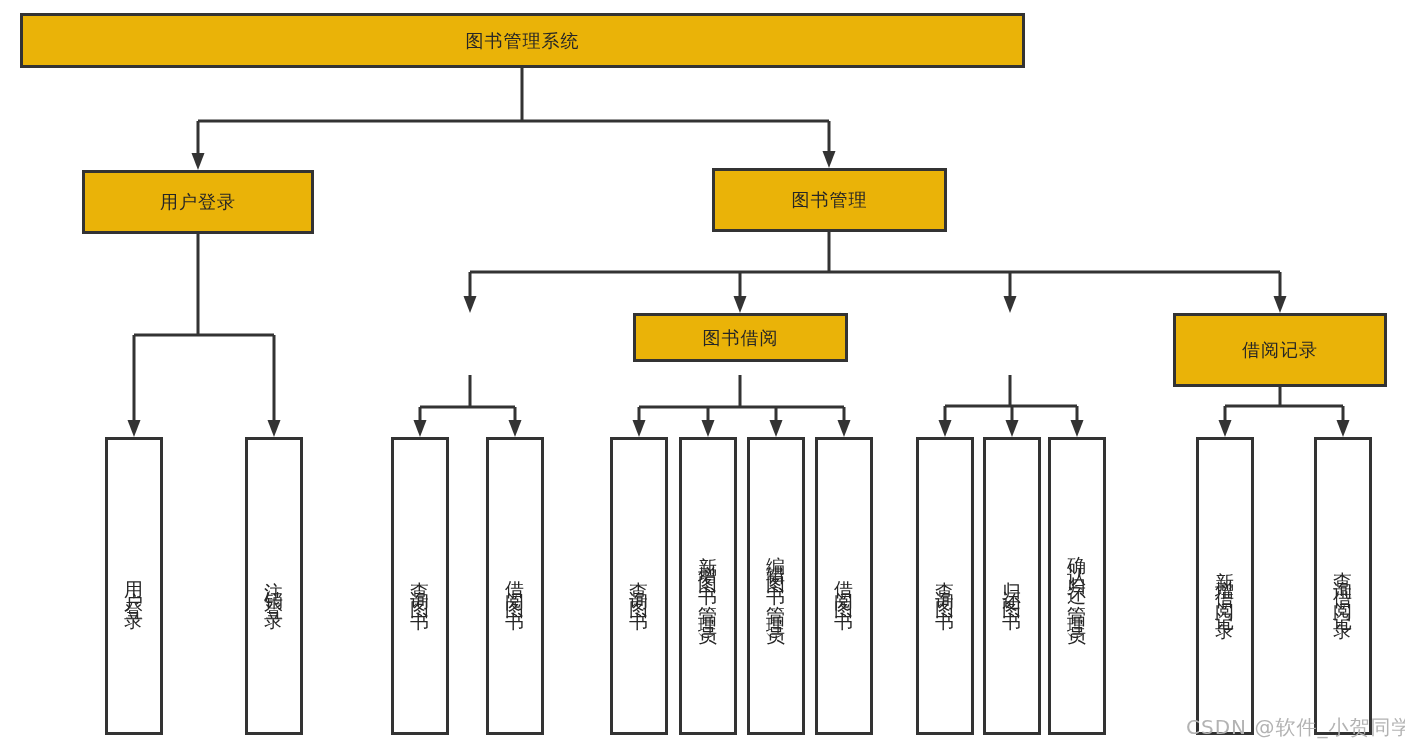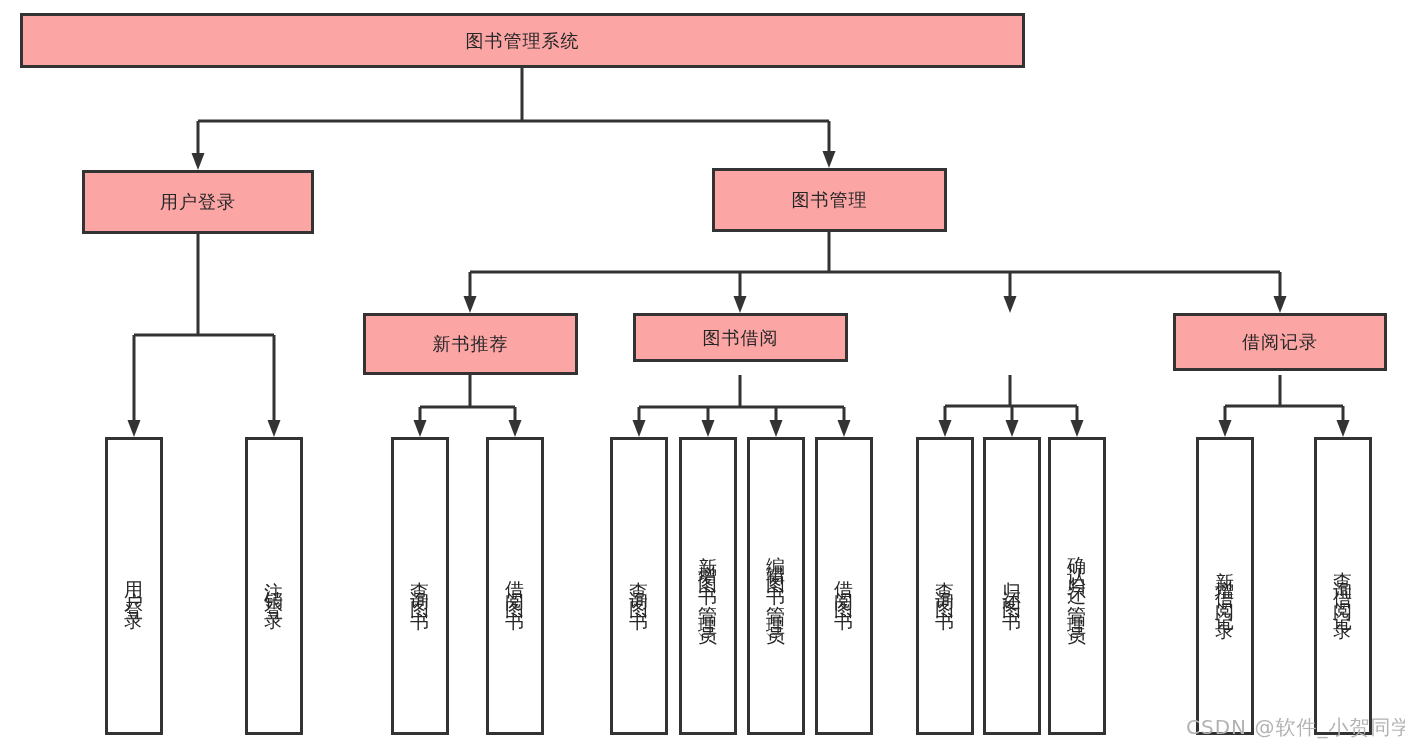--- a/index.html
+++ b/index.html
@@ -17,21 +17,21 @@
   }
   .connectors {
     position: absolute;
     left: 0; top: 0;
     width: 1405px; height: 747px;
     z-index: 1;
   }
   .box {
     position: absolute;
     box-sizing: border-box;
-    background: #fca5a5;
+    background: #eab308;
     border: 3px solid #333333;
     color: #262626;
     display: flex;
     align-items: center;
     justify-content: center;
     font-size: 18px;
     letter-spacing: 1px;
     z-index: 2;
   }
   .vbox {
@@ -107,23 +107,22 @@
       <polygon points="1218.5,420 1231.5,420 1225,437"></polygon>
       <polygon points="1336.5,420 1349.5,420 1343,437"></polygon>
     </g>
   </svg>
 
   <div class="box" style="left:20px; top:13px; width:1005px; height:55px;">图书管理系统</div>
 
   <div class="box" style="left:82px; top:170px; width:232px; height:64px;">用户登录</div>
   <div class="box" style="left:712px; top:168px; width:235px; height:64px;">图书管理</div>
 
-  <div class="box" style="left:363px; top:313px; width:215px; height:62px;">新书推荐</div>
   <div class="box" style="left:633px; top:313px; width:215px; height:49px;">图书借阅</div>
-  <div class="box" style="left:1173px; top:313px; width:214px; height:58px;">借阅记录</div>
+  <div class="box" style="left:1173px; top:313px; width:214px; height:74px;">借阅记录</div>
 
   <div class="vbox" style="left:105px; top:437px; width:58px; height:298px;">
     <span>用户登录</span>
   </div>
   <div class="vbox" style="left:245px; top:437px; width:58px; height:298px;">
     <span>注销登录</span>
   </div>
 
   <div class="vbox" style="left:391px; top:437px; width:58px; height:298px;">
     <span>查询图书</span>

